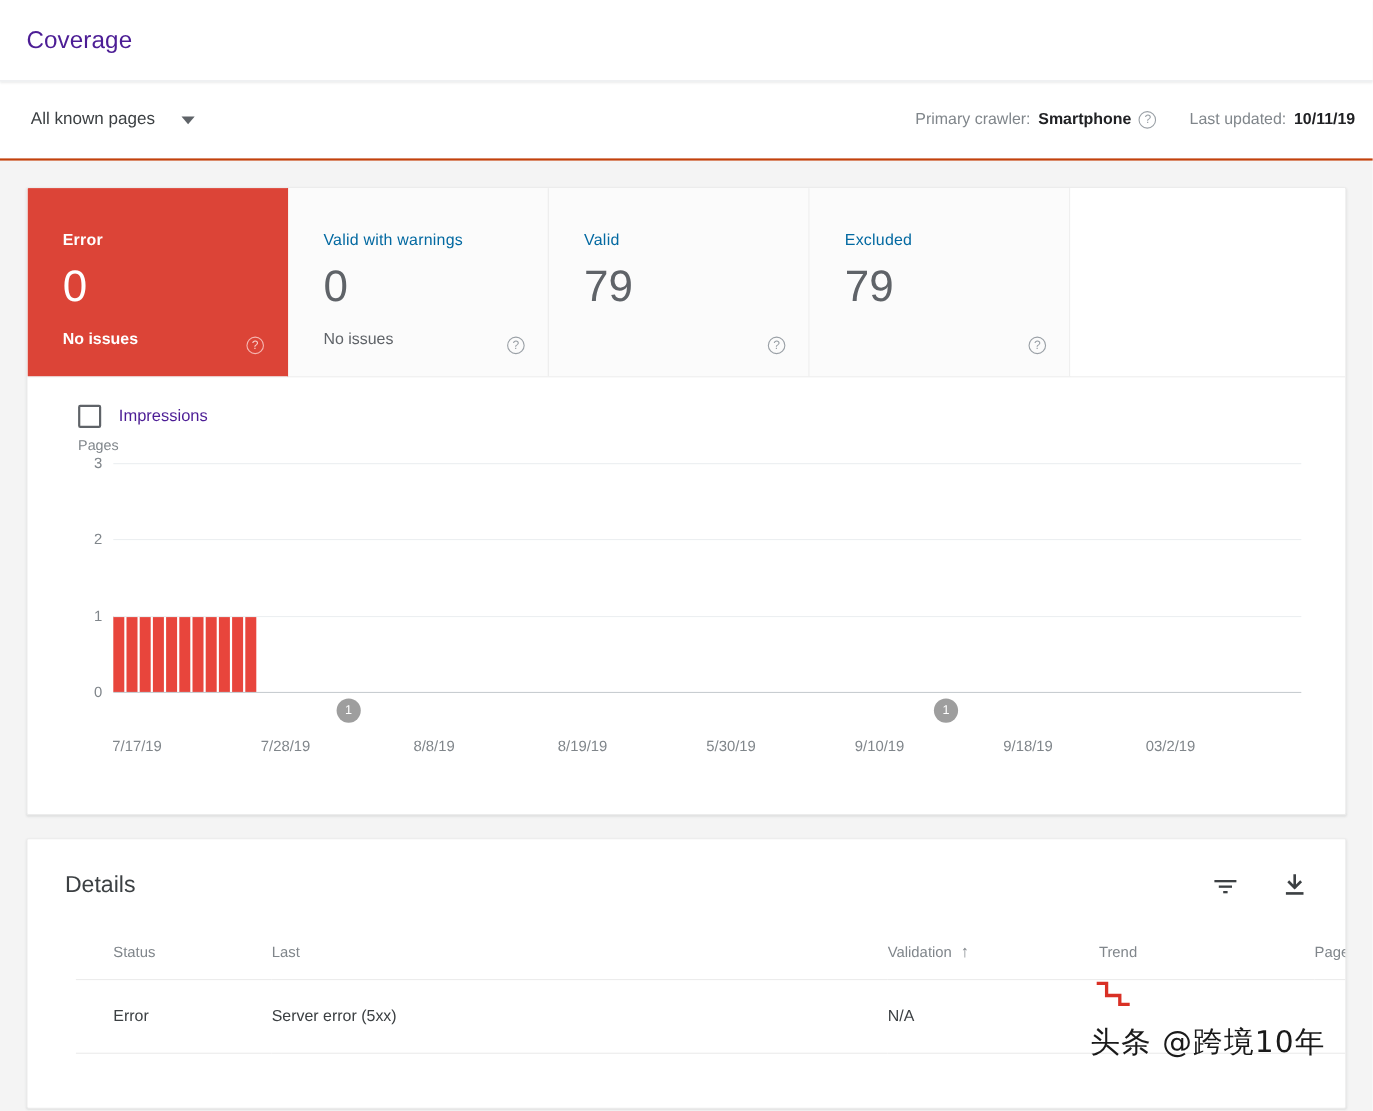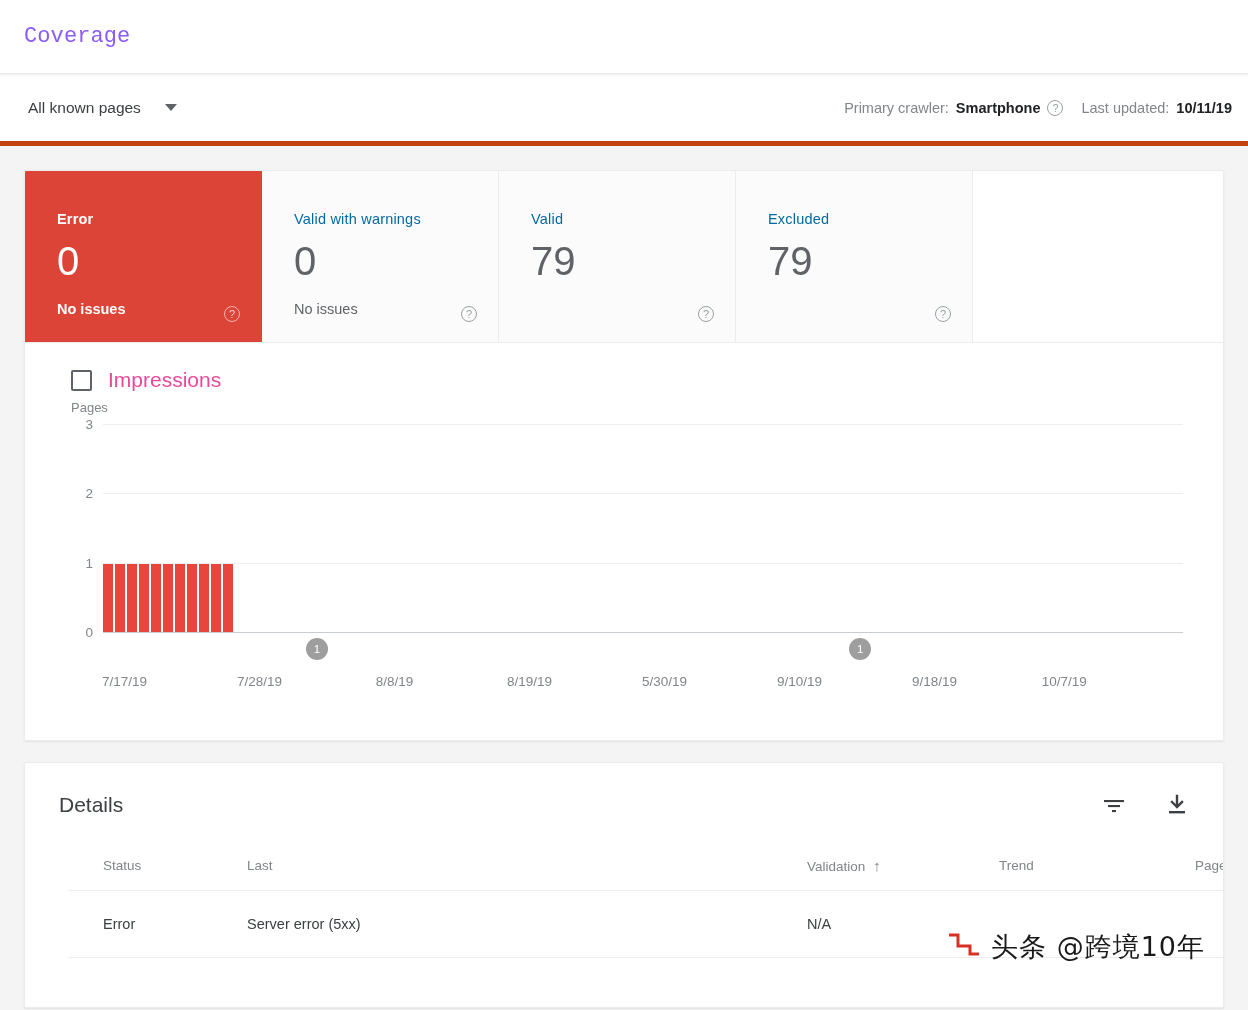--- a/index.html
+++ b/index.html
@@ -17,54 +17,53 @@
     display: flex;
     align-items: center;
     padding-left: 24px;
     border-bottom: 1px solid #e8eaed;
     box-shadow: 0 1px 2px rgba(60,64,67,0.10);
     position: relative;
     z-index: 4;
   }
   .page-title {
     font-size: 22px;
-    color: #8b5cf6;
+    color: #4c1d95;
     letter-spacing: .1px;
-    font-family: Liberation Mono, monospace;
   }
 
   
   .toolbar {
     height: 72px;
     background: #fff;
     display: flex;
     align-items: center;
     padding: 0 10px 0 28px;
-    border-bottom: 5px solid #c2410c;
+    border-bottom: 2px solid #c2410c;
     position: relative;
     z-index: 3;
   }
   .scope-select {
     display: flex;
     align-items: center;
     gap: 24px;
     cursor: pointer;
   }
   .scope-label { font-size: 15.5px; color: #3c4043; }
   .caret {
     width: 0; height: 0;
     border-left: 6px solid transparent;
     border-right: 6px solid transparent;
     border-top: 7px solid #5f6368;
   }
   .toolbar-right {
     margin-left: auto;
     display: flex;
     align-items: center;
-    gap: 18px;
+    gap: 30px;
     padding-right: 6px;
   }
   .meta-group {
     display: flex;
     align-items: center;
     gap: 7px;
     font-size: 14.5px;
     color: #80868b;
     white-space: nowrap;
   }
@@ -154,21 +153,21 @@
     gap: 16px;
     padding: 25px 0 0 46px;
   }
   .checkbox {
     width: 21px; height: 21px;
     border: 2px solid #5f6368;
     border-radius: 2px;
     cursor: pointer;
     flex: none;
   }
-  .legend-label { font-size: 21px; color: #ec4899; }
+  .legend-label { font-size: 15px; color: #4c1d95; }
 
   
   .plot-wrap {
     position: relative;
     height: 310px;
     margin-top: 14px;
   }
   .axis-title {
     position: absolute;
     left: 46px; top: -6px;
@@ -281,23 +280,24 @@
   .col-pages  { width: auto; text-align: right; padding-right: 34px !important; }
   td.status-error { color: #d93025; }
   td.muted { color: #80868b; }
 
   
   .watermark {
     position: absolute;
     right: 18px;
     bottom: 42px;
     display: flex;
-    align-items: center;
+    align-items: flex-start;
     gap: 6px;
     pointer-events: none;
+    flex-direction: column;
   }
   .wm-text {
     font-size: 27px;
     color: #1a1a1a;
     font-family: "DejaVu Sans", sans-serif;
     letter-spacing: 1px;
   }
 </style>
 </head>
 <body>
@@ -398,21 +398,21 @@
           <div class="annot-badge" style="left: 70.1%;">1</div>
         </div>
       <div class="xaxis">
           <div class="xtick" style="left: 2%;">7/17/19</div>
           <div class="xtick" style="left: 14.5%;">7/28/19</div>
           <div class="xtick" style="left: 27%;">8/8/19</div>
           <div class="xtick" style="left: 39.5%;">8/19/19</div>
           <div class="xtick" style="left: 52%;">5/30/19</div>
           <div class="xtick" style="left: 64.5%;">9/10/19</div>
           <div class="xtick" style="left: 77%;">9/18/19</div>
-          <div class="xtick" style="left: 89%;">10/7/19</div>
+          <div class="xtick" style="left: 89%;">03/2/19</div>
         </div>
     </div>
   </div>
 
   <div class="details-card">
     <div class="details-head">
       <div class="details-title">Details</div>
       <div class="details-actions">
         <span class="icon-btn">
           <svg width="26" height="20" viewBox="0 0 26 20">

